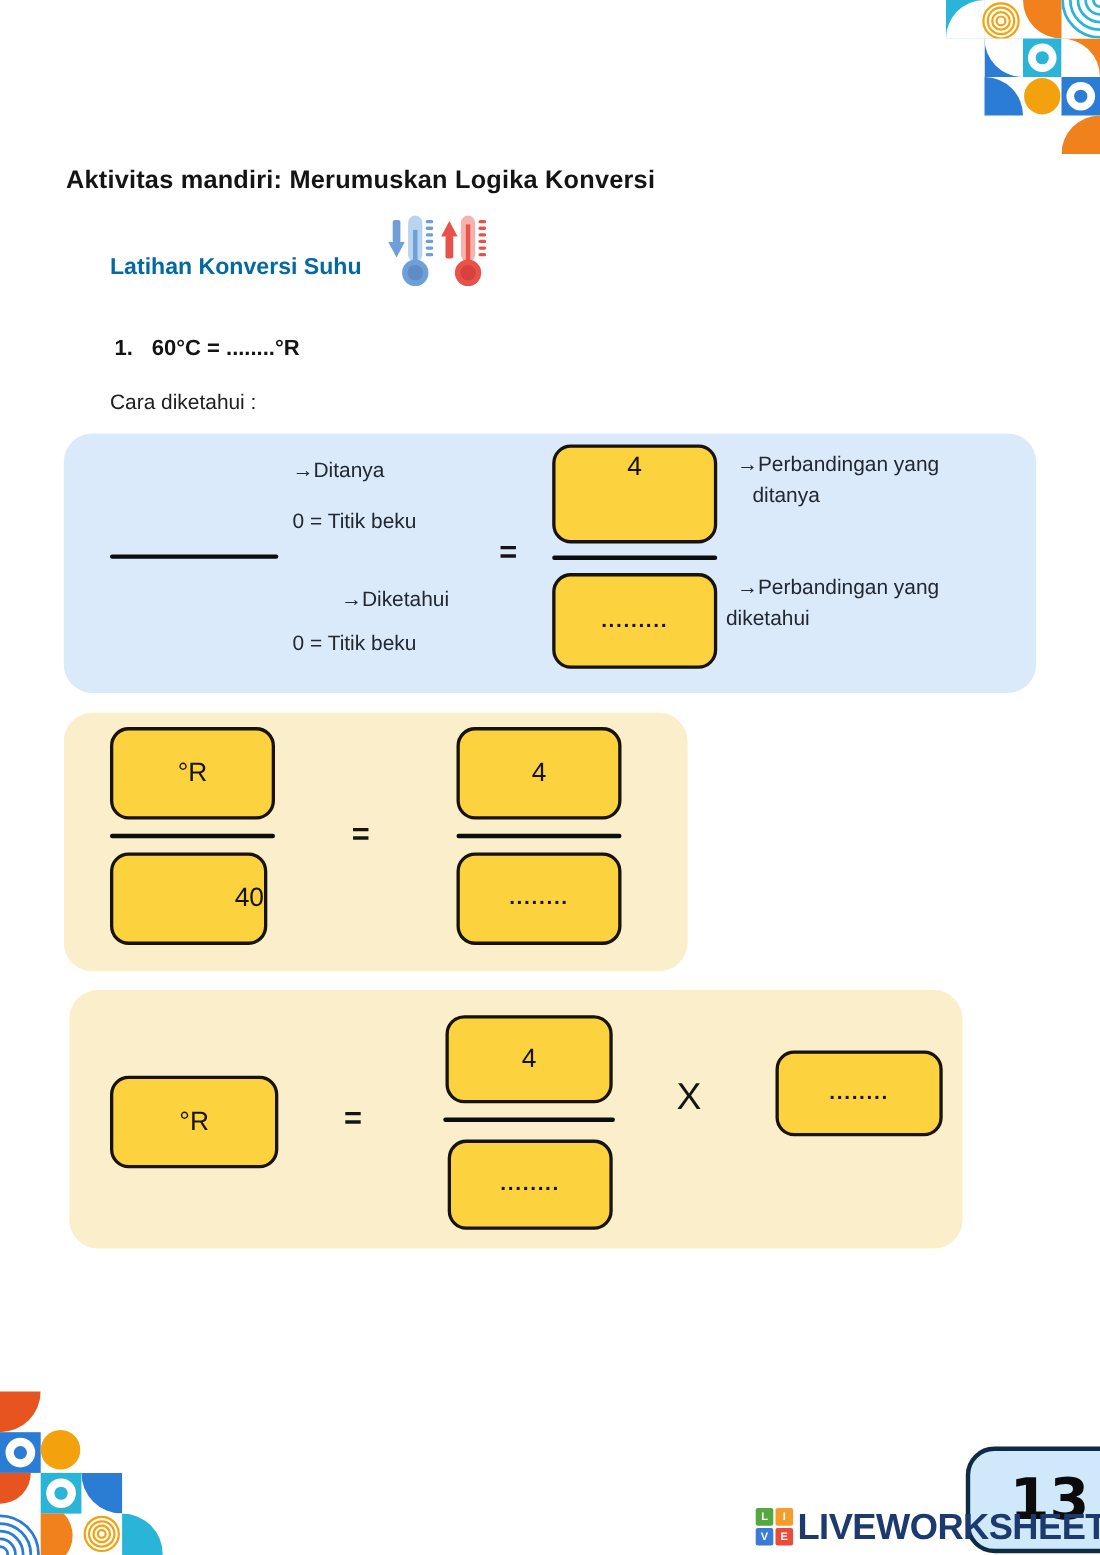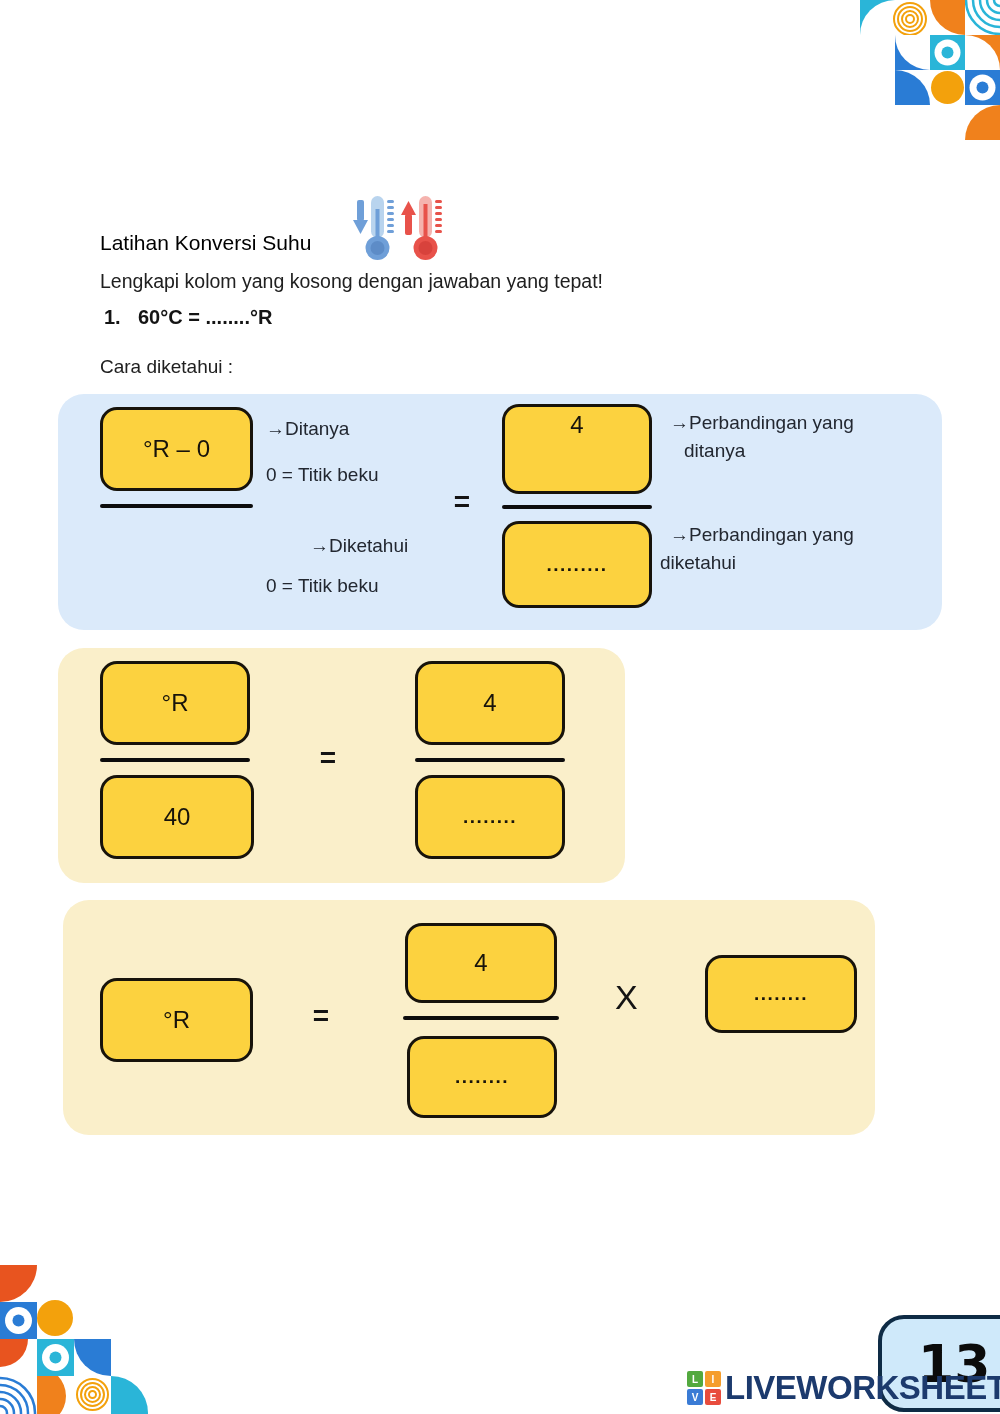--- a/index.html
+++ b/index.html
@@ -4,21 +4,21 @@
 <title>Worksheet</title>
 <style>
   html,body{margin:0;padding:0;background:#ffffff;}
   .page{
     position:relative;width:1000px;height:1414px;margin:0 auto;
     background:#fff;overflow:hidden;color:#1b1b1b;
     font-family:"Liberation Sans",sans-serif;
   }
   .abs{position:absolute;}
   .title{left:60px;top:150px;font-size:23px;font-weight:700;color:#141414;letter-spacing:.2px;}
-  .subtitle{left:100px;top:231px;font-size:21px;font-weight:400;color:#000000;text-align:center;}
+  .subtitle{left:100px;top:231px;font-size:21px;font-weight:700;color:#0369a1;text-align:center;}
   .thermos{left:352px;top:194px;display:flex;gap:6px;}
   .instruction{left:100px;top:270px;font-size:19.5px;color:#202020;}
   .question{left:104px;top:306px;font-size:20px;font-weight:700;color:#141414;display:flex;}
   .qnum{width:34px;}
   .method{left:100px;top:356px;font-size:19px;color:#202020;}
 
   .panel{position:absolute;border-radius:26px;}
   .panel-blue{left:58px;top:394px;width:884px;height:236px;background:var(--panel-blue,#dbeafa);}
   .panel-cream1{left:58px;top:648px;width:567px;height:235px;background:var(--panel-cream,#faefca);}
   .panel-cream2{left:63px;top:900px;width:812px;height:235px;background:var(--panel-cream,#faefca);}
@@ -188,20 +188,21 @@
         <circle cx="92.5" cy="134.5" r="3.5"></circle>
         <circle cx="92.5" cy="134.5" r="7.5"></circle>
         <circle cx="92.5" cy="134.5" r="11.5"></circle>
         <circle cx="92.5" cy="134.5" r="15.5"></circle>
       </g>
     <g clip-path="url(#bl10)">
         <circle cx="111" cy="153" r="37" class="f-teal"></circle>
       </g>
   </svg>
 
+  <div class="abs title">Aktivitas mandiri: Merumuskan Logika Konversi</div>
   <div class="abs subtitle">Latihan Konversi Suhu</div>
 
   <div class="abs thermos">
     <svg width="42" height="68" viewBox="0 0 42 68" aria-hidden="true">
       <rect x="5" y="6" width="7" height="21" rx="2" class="t-blue"></rect>
       <polygon points="1,26 16,26 8.5,40" class="t-blue"></polygon>
       <rect x="19" y="2" width="13" height="42" rx="6.5" class="t-blue-light"></rect>
       <rect x="23.5" y="15" width="4" height="28" class="t-blue"></rect>
       <circle cx="25.5" cy="54" r="12" class="t-blue"></circle>
       <circle cx="25.5" cy="54" r="7" class="t-blue-dark"></circle>
@@ -225,33 +226,29 @@
           <rect x="35" y="6" width="7" height="3" rx="1.5"></rect>
           <rect x="35" y="12" width="7" height="3" rx="1.5"></rect>
           <rect x="35" y="18" width="7" height="3" rx="1.5"></rect>
           <rect x="35" y="24" width="7" height="3" rx="1.5"></rect>
           <rect x="35" y="30" width="7" height="3" rx="1.5"></rect>
           <rect x="35" y="36" width="7" height="3" rx="1.5"></rect>
         </g>
     </svg>
   </div>
 
-  <div class="abs instruction">Lengkapi kolom yang kosong dengan jawaban yang tepat!</div>
 
   <div class="abs question">
     <span class="qnum">1.</span>
     <span>60°C = ........°R</span>
   </div>
 
   <div class="abs method">Cara diketahui :</div>
 
   <div class="panel panel-blue">
-    <div class="ybox" style="left:42px;top:13px;width:153px;height:84px;">
-      <span>°R – 0</span>
-    </div>
     <div class="fline" style="left:42px;top:110px;width:153px;"></div>
 
     <div class="plabel" style="left:208px;top:24px;">→Ditanya</div>
     <div class="plabel" style="left:208px;top:70px;">0 =  Titik beku</div>
     <div class="plabel" style="left:208px;top:141px;margin-left:44px;">→Diketahui</div>
     <div class="plabel" style="left:208px;top:181px;">0 =  Titik beku</div>
 
     <div class="equals" style="left:384px;top:92px;">=</div>
 
     <div class="ybox top-text" style="left:444px;top:10px;width:150px;height:90px;">
@@ -266,21 +263,21 @@
     <div class="plabel" style="left:626px;top:46px;text-align:center;">ditanya</div>
     <div class="plabel" style="left:612px;top:130px;">→Perbandingan yang</div>
     <div class="plabel" style="left:602px;top:158px;">diketahui</div>
   </div>
 
   <div class="panel panel-cream1">
     <div class="ybox" style="left:42px;top:13px;width:150px;height:84px;">
       <span>°R</span>
     </div>
     <div class="fline" style="left:42px;top:110px;width:150px;"></div>
-    <div class="ybox" style="left:42px;top:127px;width:154px;height:84px;">
+    <div class="ybox" style="left:42px;top:127px;width:143px;height:84px;justify-content:flex-end;">
       <span>40</span>
     </div>
 
     <div class="equals" style="left:250px;top:94px;">=</div>
 
     <div class="ybox" style="left:357px;top:13px;width:150px;height:84px;">
       <span>4</span>
     </div>
     <div class="fline" style="left:357px;top:110px;width:150px;"></div>
     <div class="ybox" style="left:357px;top:127px;width:150px;height:84px;">

